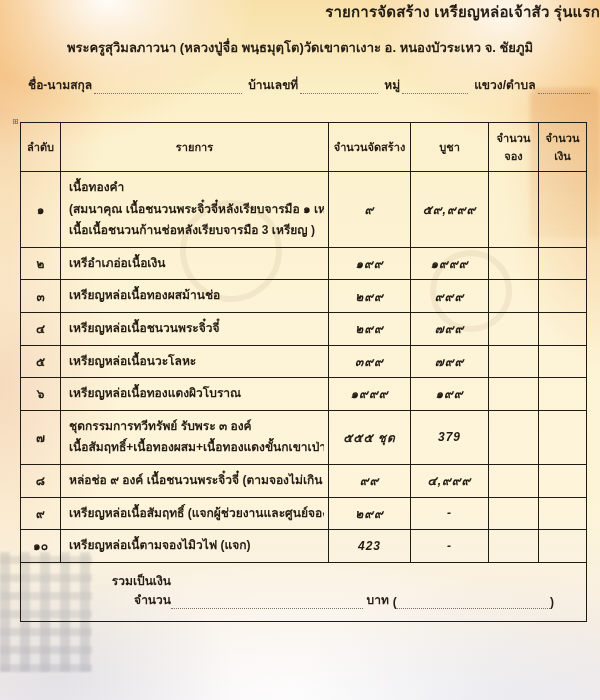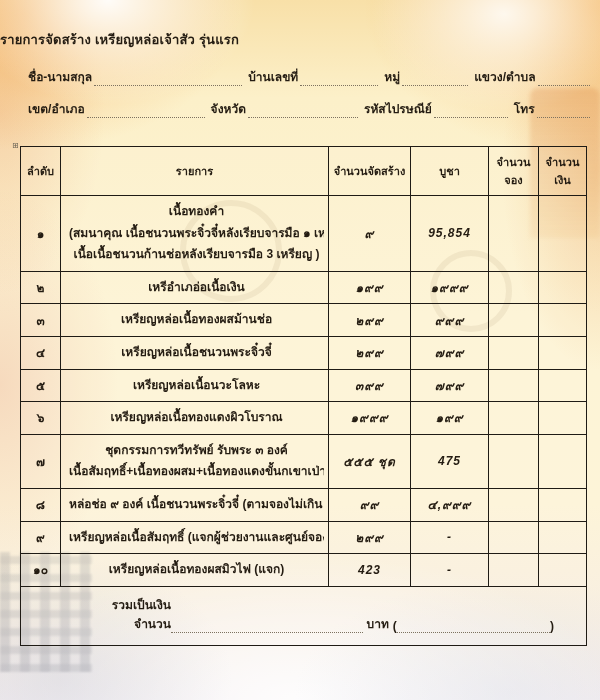--- a/index.html
+++ b/index.html
@@ -27,71 +27,62 @@
       repeating-linear-gradient(90deg, rgba(90,95,110,.55) 0 10px, transparent 10px 20px),
       repeating-linear-gradient(0deg, rgba(90,95,110,.45) 0 8px, transparent 8px 18px);
   }
   .ghost-temple{
     right:0;top:88px;width:70px;height:150px;opacity:.35;filter:blur(2px);
     background:linear-gradient(180deg, rgba(214,120,50,.7), rgba(230,170,90,.35));
     border-radius:8px 8px 0 0;
   }
   .ghost-ring{border:6px solid rgba(150,110,70,.10);border-radius:50%;}
   .content{position:absolute;inset:0;}
-  .title1{margin-top:29px;text-align:left;font-size:13px;font-weight:700;letter-spacing:.2px;}
+  .title1{text-align:right;font-size:15px;font-weight:700;letter-spacing:.2px;}
   .title2{margin-top:13px;text-align:center;font-size:13px;font-weight:700;}
   .formarea{margin:17px 10px 4px 28px;font-size:12px;font-weight:700;}
   .frow{display:flex;align-items:flex-end;margin-bottom:13px;}
   .flabel{white-space:nowrap;padding-right:2px;}
   .dots{display:inline-block;height:13px;border-bottom:1.4px dotted #7d7260;}
   .grow{flex:1 1 auto;}
   .tablewrap{position:relative;margin:10px 14px 0 20px;}
   .corner-mark{position:absolute;left:-8px;top:-5px;font-size:8px;color:#6a6254;}
   table{border-collapse:collapse;table-layout:fixed;width:566px;background:rgba(255,255,255,0.06);margin-top:28px;}
   th,td{border:1.6px solid #1f1b15;}
   th{font-size:11px;font-weight:700;padding:6px 1px;text-align:center;}
   td{font-size:12px;font-weight:700;padding:5px 4px;vertical-align:middle;}
   td.c-no{text-align:center;}
-  td.c-item{text-align:center;padding-left:8px;}
+  td.c-item{text-align:left;padding-left:8px;}
   .item-line{line-height:1.8;white-space:nowrap;overflow:hidden;}
   td.c-num{text-align:center;font-style:italic;letter-spacing:1px;}
   tfoot td{height:48px;}
   .sumline{display:flex;align-items:flex-end;padding:0 28px 4px 54px;font-size:12px;font-weight:700;text-align:right;}
 </style>
 </head>
 <body>
 
 <div class="ghost ghost-building"></div>
 <div class="ghost ghost-temple"></div>
 <div class="ghost ghost-ring" style="left:180px;top:200px;width:90px;height:90px;"></div>
 <div class="ghost ghost-ring" style="left:430px;top:250px;width:70px;height:70px;"></div>
 
 <div class="content">
 
   <div class="title1">รายการจัดสร้าง เหรียญหล่อเจ้าสัว รุ่นแรก</div>
+  <div class="title2">พระครูสุวิมลภาวนา (หลวงปู่จื่อ พนฺธมุตฺโต)วัดเขาตาเงาะ อ. หนองบัวระเหว จ. ชัยภูมิ</div>
 
   <div class="formarea">
     <div class="frow">
       <span class="flabel">ชื่อ-นามสกุล</span>
       <span class="dots" style="width:148px"></span>
       <span class="flabel" style="padding-left:6px">บ้านเลขที่</span>
       <span class="dots" style="width:78px"></span>
       <span class="flabel" style="padding-left:6px">หมู่</span>
       <span class="dots" style="width:66px"></span>
       <span class="flabel" style="padding-left:6px">แขวง/ตำบล</span>
-      <span class="dots grow"></span>
-    </div>
-    <div class="frow">
-      <span class="flabel">เขต/อำเภอ</span>
-      <span class="dots" style="width:118px"></span>
-      <span class="flabel" style="padding-left:6px">จังหวัด</span>
-      <span class="dots" style="width:110px"></span>
-      <span class="flabel" style="padding-left:6px">รหัสไปรษณีย์</span>
-      <span class="dots" style="width:74px"></span>
-      <span class="flabel" style="padding-left:6px">โทร</span>
       <span class="dots grow"></span>
     </div>
   </div>
 
   <div class="tablewrap">
     <span class="corner-mark">⊞</span>
     <table>
       <colgroup>
         <col style="width:40px">
           <col style="width:268px">
@@ -112,21 +103,21 @@
         </thead>
       <tbody>
           <tr>
             <td class="c-no">๑</td>
             <td class="c-item">
               <div class="item-line">เนื้อทองคำ</div>
               <div class="item-line">(สมนาคุณ เนื้อชนวนพระจิ๋วจี๋หลังเรียบจารมือ ๑ เหรียญ,</div>
               <div class="item-line">เนื้อเนื้อชนวนก้านช่อหลังเรียบจารมือ 3 เหรียญ )</div>
             </td>
             <td class="c-num">๙</td>
-            <td class="c-num">95,854</td>
+            <td class="c-num">๕๙,๙๙๙</td>
             <td class="c-num"></td>
             <td class="c-num"></td>
           </tr>
           <tr>
             <td class="c-no">๒</td>
             <td class="c-item">
               <div class="item-line">เหรีอำเภอ่อเนื้อเงิน</div>
             </td>
             <td class="c-num">๑๙๙</td>
             <td class="c-num">๑๙๙๙</td>
@@ -173,21 +164,21 @@
             <td class="c-num"></td>
             <td class="c-num"></td>
           </tr>
           <tr>
             <td class="c-no">๗</td>
             <td class="c-item">
               <div class="item-line">ชุดกรรมการทวีทรัพย์ รับพระ ๓ องค์</div>
               <div class="item-line">เนื้อสัมฤทธิ์+เนื้อทองผสม+เนื้อทองแดงขั้นกเขาเป่า</div>
             </td>
             <td class="c-num">๕๕๕ ชุด</td>
-            <td class="c-num">475</td>
+            <td class="c-num">379</td>
             <td class="c-num"></td>
             <td class="c-num"></td>
           </tr>
           <tr>
             <td class="c-no">๘</td>
             <td class="c-item">
               <div class="item-line">หล่อช่อ ๙ องค์ เนื้อชนวนพระจิ๋วจี๋ (ตามจองไม่เกิน ๙๙)</div>
             </td>
             <td class="c-num">๙๙</td>
             <td class="c-num">๔,๙๙๙</td>
@@ -200,21 +191,21 @@
               <div class="item-line">เหรียญหล่อเนื้อสัมฤทธิ์ (แจกผู้ช่วยงานและศูนย์จอง)</div>
             </td>
             <td class="c-num">๒๙๙</td>
             <td class="c-num">-</td>
             <td class="c-num"></td>
             <td class="c-num"></td>
           </tr>
           <tr>
             <td class="c-no">๑๐</td>
             <td class="c-item">
-              <div class="item-line">เหรียญหล่อเนื้อทองผสมิวไฟ (แจก)</div>
+              <div class="item-line">เหรียญหล่อเนื้ตามจองไมิวไฟ (แจก)</div>
             </td>
             <td class="c-num">423</td>
             <td class="c-num">-</td>
             <td class="c-num"></td>
             <td class="c-num"></td>
           </tr>
         </tbody>
       <tfoot>
         <tr>
           <td colspan="6">

